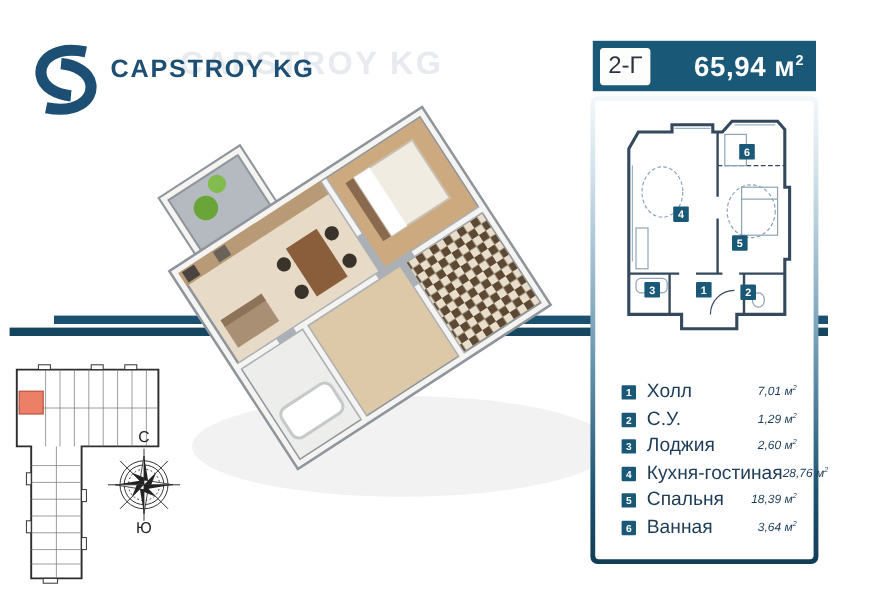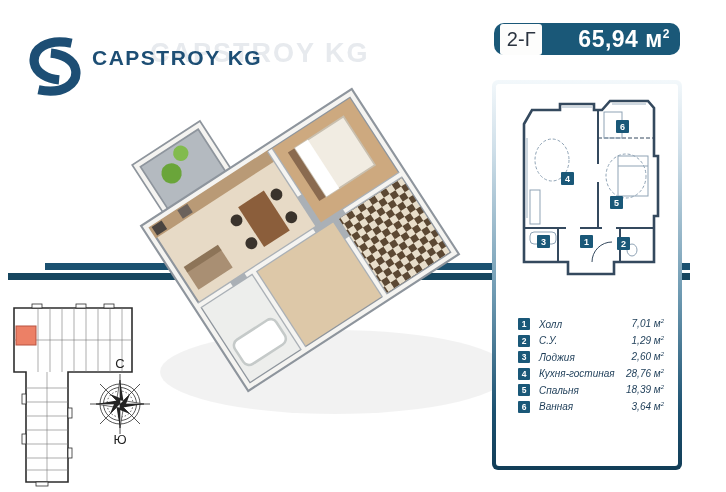--- a/index.html
+++ b/index.html
@@ -21,22 +21,22 @@
     font-size:27px; font-weight:bold; letter-spacing:2px; color:#e7eaee;
     white-space:nowrap; width:300px; overflow:hidden;
   }
 
   
   .line-a { position:absolute; left:45px; top:259px; width:645px; height:7px; background:#1b5170; z-index:1; }
   .line-b { position:absolute; left:8px;  top:269px; width:682px; height:7px; background:#16465f; z-index:1; }
 
   
   .header-badge {
-    position:absolute; left:494px; top:19px; width:186px; height:32px;
-    background:#1a5878; border-radius:10px; z-index:5;
+    position:absolute; left:494px; top:30px; width:186px; height:42px;
+    background:#1a5878; border-radius:0; z-index:5;
     display:flex; align-items:center; padding:0 10px 0 6px;
   }
   .unit-chip {
     background:#fdfdfc; border-radius:3px; width:58px; height:31px;
     display:flex; align-items:center; justify-content:center;
     font-size:20px; color:#2b3440; font-weight:normal;
   }
   .area-text {
     flex:1; text-align:right; color:#ffffff; font-weight:bold; font-size:23px;
     letter-spacing:0.5px; white-space:nowrap;padding-left:36px;
@@ -57,21 +57,21 @@
     color:#fff; font-size:9px; font-weight:bold; display:flex; align-items:center; justify-content:center;
   }
 
   
   .legend { position:absolute; left:22px; top:234px; width:146px; }
   .legend-row { display:flex; align-items:center; margin-bottom:4.5px; }
   .legend-num {
     width:12px; height:12px; background:#1a5878; border-radius:1px; flex:0 0 12px;
     color:#fff; font-size:8.5px; font-weight:bold; display:flex; align-items:center; justify-content:center;
   }
-  .legend-name { flex:1; margin-left:9px; font-size:10px; font-style:italic; color:#1c3c57; white-space:nowrap; }
+  .legend-name { flex:1; margin-left:9px; font-size:16px; color:#1c3c57; white-space:nowrap; }
   .legend-area { font-size:10px; font-style:italic; color:#1c3c57; white-space:nowrap; }
   .legend-area sup { font-size:6px; }
 
   
   .plan2d { position:absolute; left:14px; top:14px; }
   .iso-view { position:absolute; left:105px; top:68px; z-index:2; }
   .building-key { position:absolute; left:6px; top:294px; z-index:2; }
   .compass { position:absolute; left:80px; top:350px; z-index:2; }
   .compass text { font-family:"Liberation Sans", sans-serif; }
 </style>

